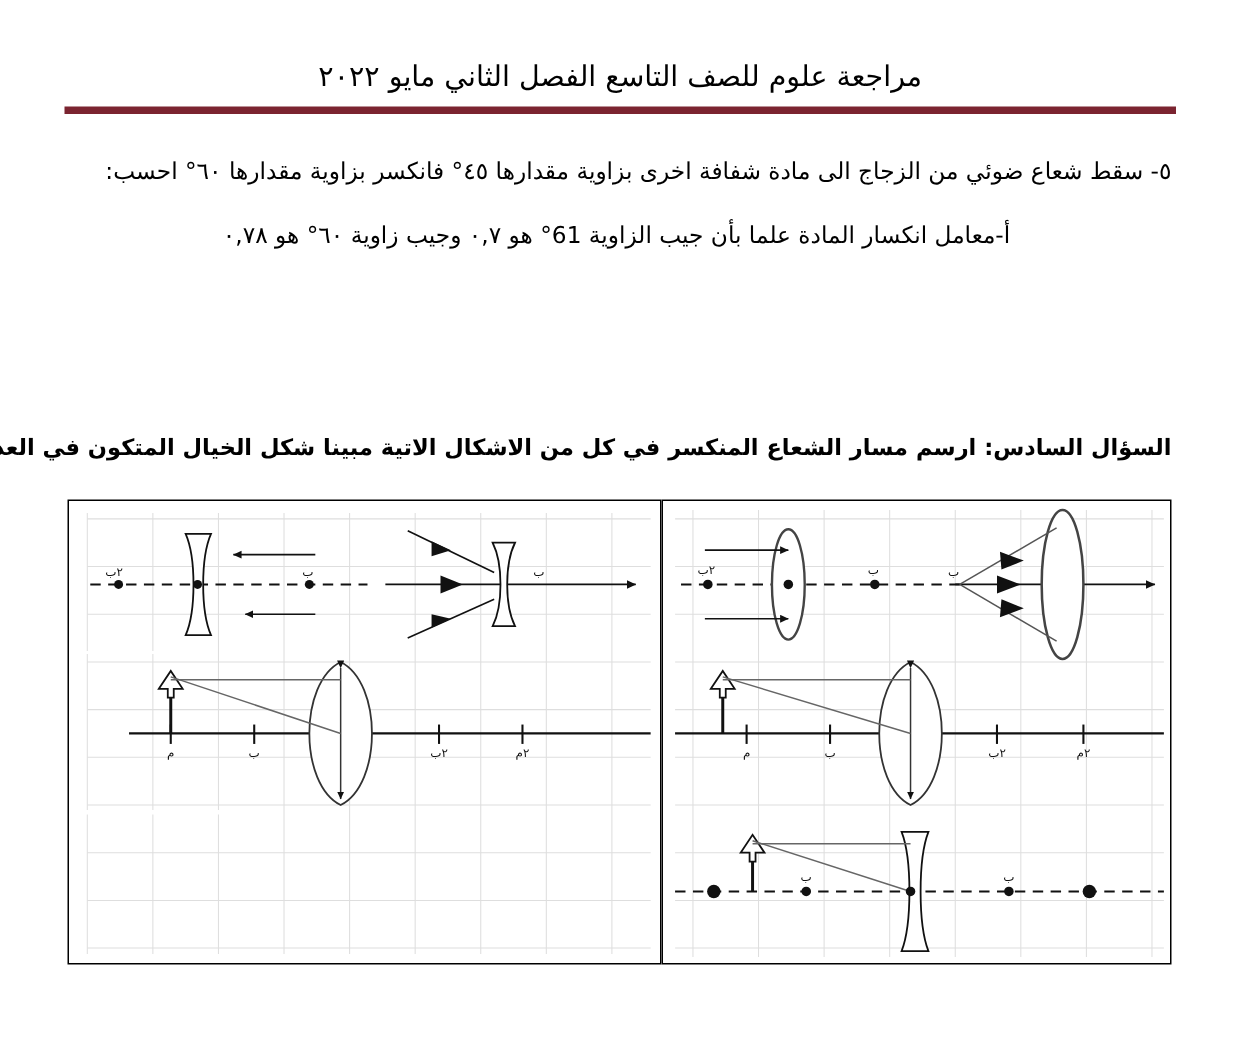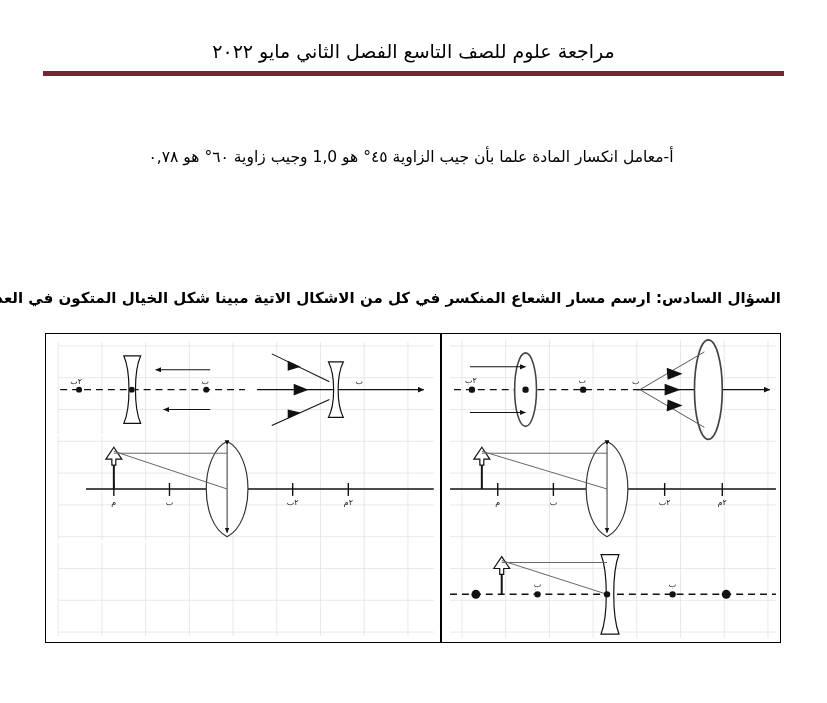--- a/index.html
+++ b/index.html
@@ -136,21 +136,22 @@
   }
 </style>
 </head>
 <body>
 
 <div class="page">
 
   <div class="doc-title">مراجعة علوم للصف التاسع الفصل الثاني مايو ٢٠٢٢</div>
   <div class="header-rule"></div>
 
-  <div class="q5-a">أ-معامل انكسار المادة علما بأن جيب الزاوية ٤٥° هو 1,0 وجيب زاوية ٦٠° هو ٠,٧٨</div>
+  <div class="q5-line">٥- سقط شعاع ضوئي من الزجاج الى مادة شفافة اخرى بزاوية مقدارها ٤٥° فانكسر بزاوية مقدارها ٦٠° احسب:</div>
+  <div class="q5-a">أ-معامل انكسار المادة علما بأن جيب الزاوية 61° هو ٠,٧ وجيب زاوية ٦٠° هو ٠,٧٨</div>
 
 
   <div class="q6-heading">السؤال السادس: ارسم مسار الشعاع المنكسر في كل من الاشكال الاتية مبينا شكل الخيال المتكون في العدسات</div>
 
   <div class="figures">
 
     <div class="fig-panel left">
       <div class="notch notch-a"></div>
       <div class="notch notch-b"></div>
 

